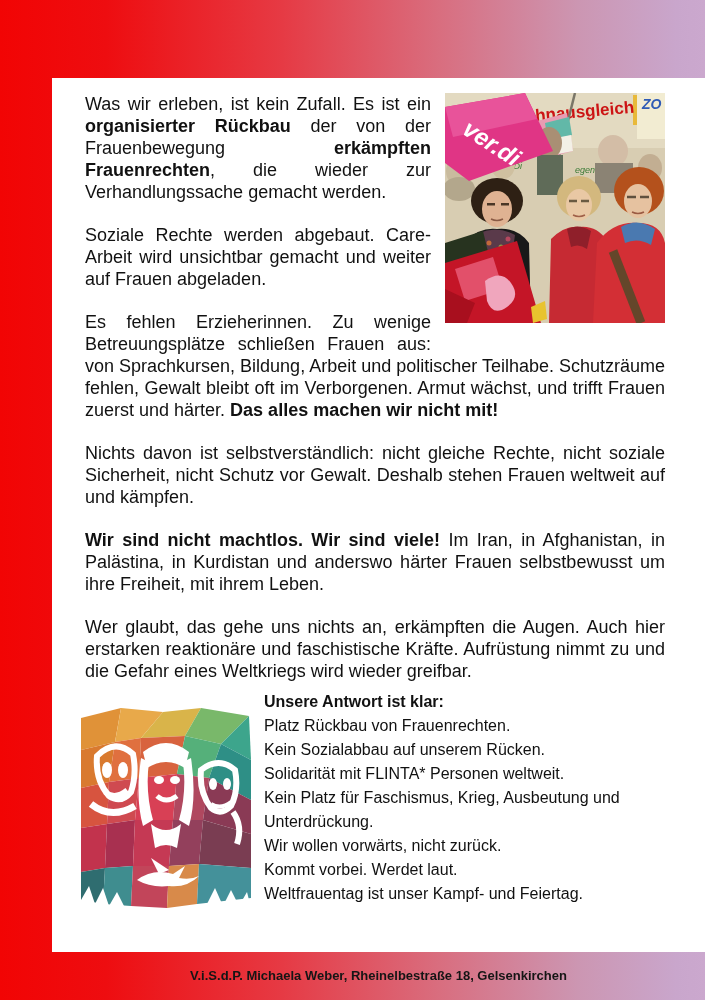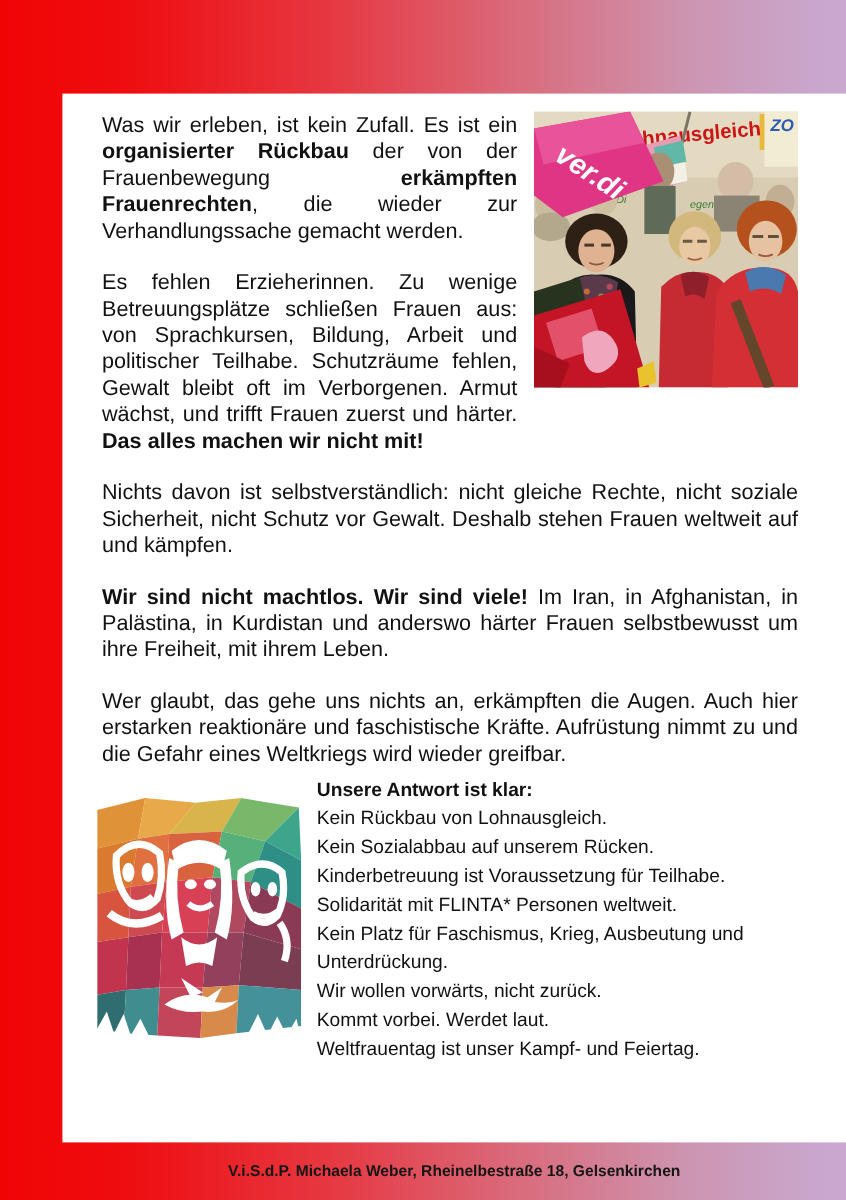--- a/index.html
+++ b/index.html
@@ -106,20 +106,21 @@
         <polygon points="0,170 72,148 96,230 0,230" fill="#c41527"></polygon>
         <polygon points="10,176 48,164 58,196 20,208" fill="#e2506a"></polygon>
         <path d="M40 188 Q56 176 66 190 Q76 204 62 214 Q48 224 42 208 Z" fill="#f0a6bd"></path>
         <polygon points="86,214 100,208 102,226 88,230" fill="#e8c32e"></polygon>
         <polygon points="0,196 30,210 22,230 0,230" fill="#a80f1e"></polygon>
       </svg>
     </div>
 
     <div class="body-text">
       <p><span>Was wir erleben, ist kein Zufall. Es ist ein </span><span class="bold">organisierter Rückbau</span><span> der von der Frauenbewegung </span><span class="bold">erkämpften Frauenrechten</span><span>, die wieder zur Verhandlungssache gemacht werden.</span></p>
+      <p><span>Soziale Rechte werden abgebaut. Care-Arbeit wird unsichtbar gemacht und weiter auf Frauen abgeladen.</span></p>
       <p><span>Es fehlen Erzieherinnen. Zu wenige Betreuungsplätze schließen Frauen aus: von Sprachkursen, Bildung, Arbeit und politischer Teilhabe. Schutzräume fehlen, Gewalt bleibt oft im Verborgenen. Armut wächst, und trifft Frauen zuerst und härter. </span><span class="bold">Das alles machen wir nicht mit!</span></p>
       <p><span>Nichts davon ist selbstverständlich: nicht gleiche Rechte, nicht soziale Sicherheit, nicht Schutz vor Gewalt. Deshalb stehen Frauen weltweit auf und kämpfen.</span></p>
       <p><span class="bold">Wir sind nicht machtlos. Wir sind viele!</span><span> Im Iran, in Afghanistan, in Palästina, in Kurdistan und anderswo härter Frauen selbstbewusst um ihre Freiheit, mit ihrem Leben.</span></p>
       <p class="last"><span>Wer glaubt, das gehe uns nichts an, erkämpften die Augen. Auch hier erstarken reaktionäre und faschistische Kräfte. Aufrüstung nimmt zu und die Gefahr eines Weltkriegs wird wieder greifbar.</span></p>
     </div>
 
     <div class="answer-section">
       <div class="illustration-wrap">
         <svg viewBox="0 0 170 200" xmlns="http://www.w3.org/2000/svg">
 
@@ -171,23 +172,22 @@
 
           <path d="M0 192 L8 178 L14 196 L22 180 L28 198 L36 184 L44 200 L0 200 Z" fill="#ffffff"></path>
           <path d="M126 196 L134 180 L142 198 L150 182 L158 198 L166 184 L170 200 L126 200 Z" fill="#ffffff"></path>
 
           <path d="M56 172 Q72 160 92 166 L104 158 L98 170 Q110 172 118 168 Q106 180 88 178 Q70 180 56 172 Z" fill="#ffffff"></path>
           <path d="M78 166 L70 150 L88 162 Z" fill="#ffffff"></path>
         </svg>
       </div>
       <div class="answer-text">
         <div class="heading">Unsere Antwort ist klar:</div>
-        <div>Kein Rückbau von Lohnausgleich.</div>
+        <div>Platz Rückbau von Frauenrechten.</div>
         <div>Kein Sozialabbau auf unserem Rücken.</div>
-        <div>Kinderbetreuung ist Voraussetzung für Teilhabe.</div>
         <div>Solidarität mit FLINTA* Personen weltweit.</div>
         <div>Kein Platz für Faschismus, Krieg, Ausbeutung und Unterdrückung.</div>
         <div>Wir wollen vorwärts, nicht zurück.</div>
         <div>Kommt vorbei. Werdet laut.</div>
         <div>Weltfrauentag ist unser Kampf- und Feiertag.</div>
       </div>
     </div>
 
   </div>
 

